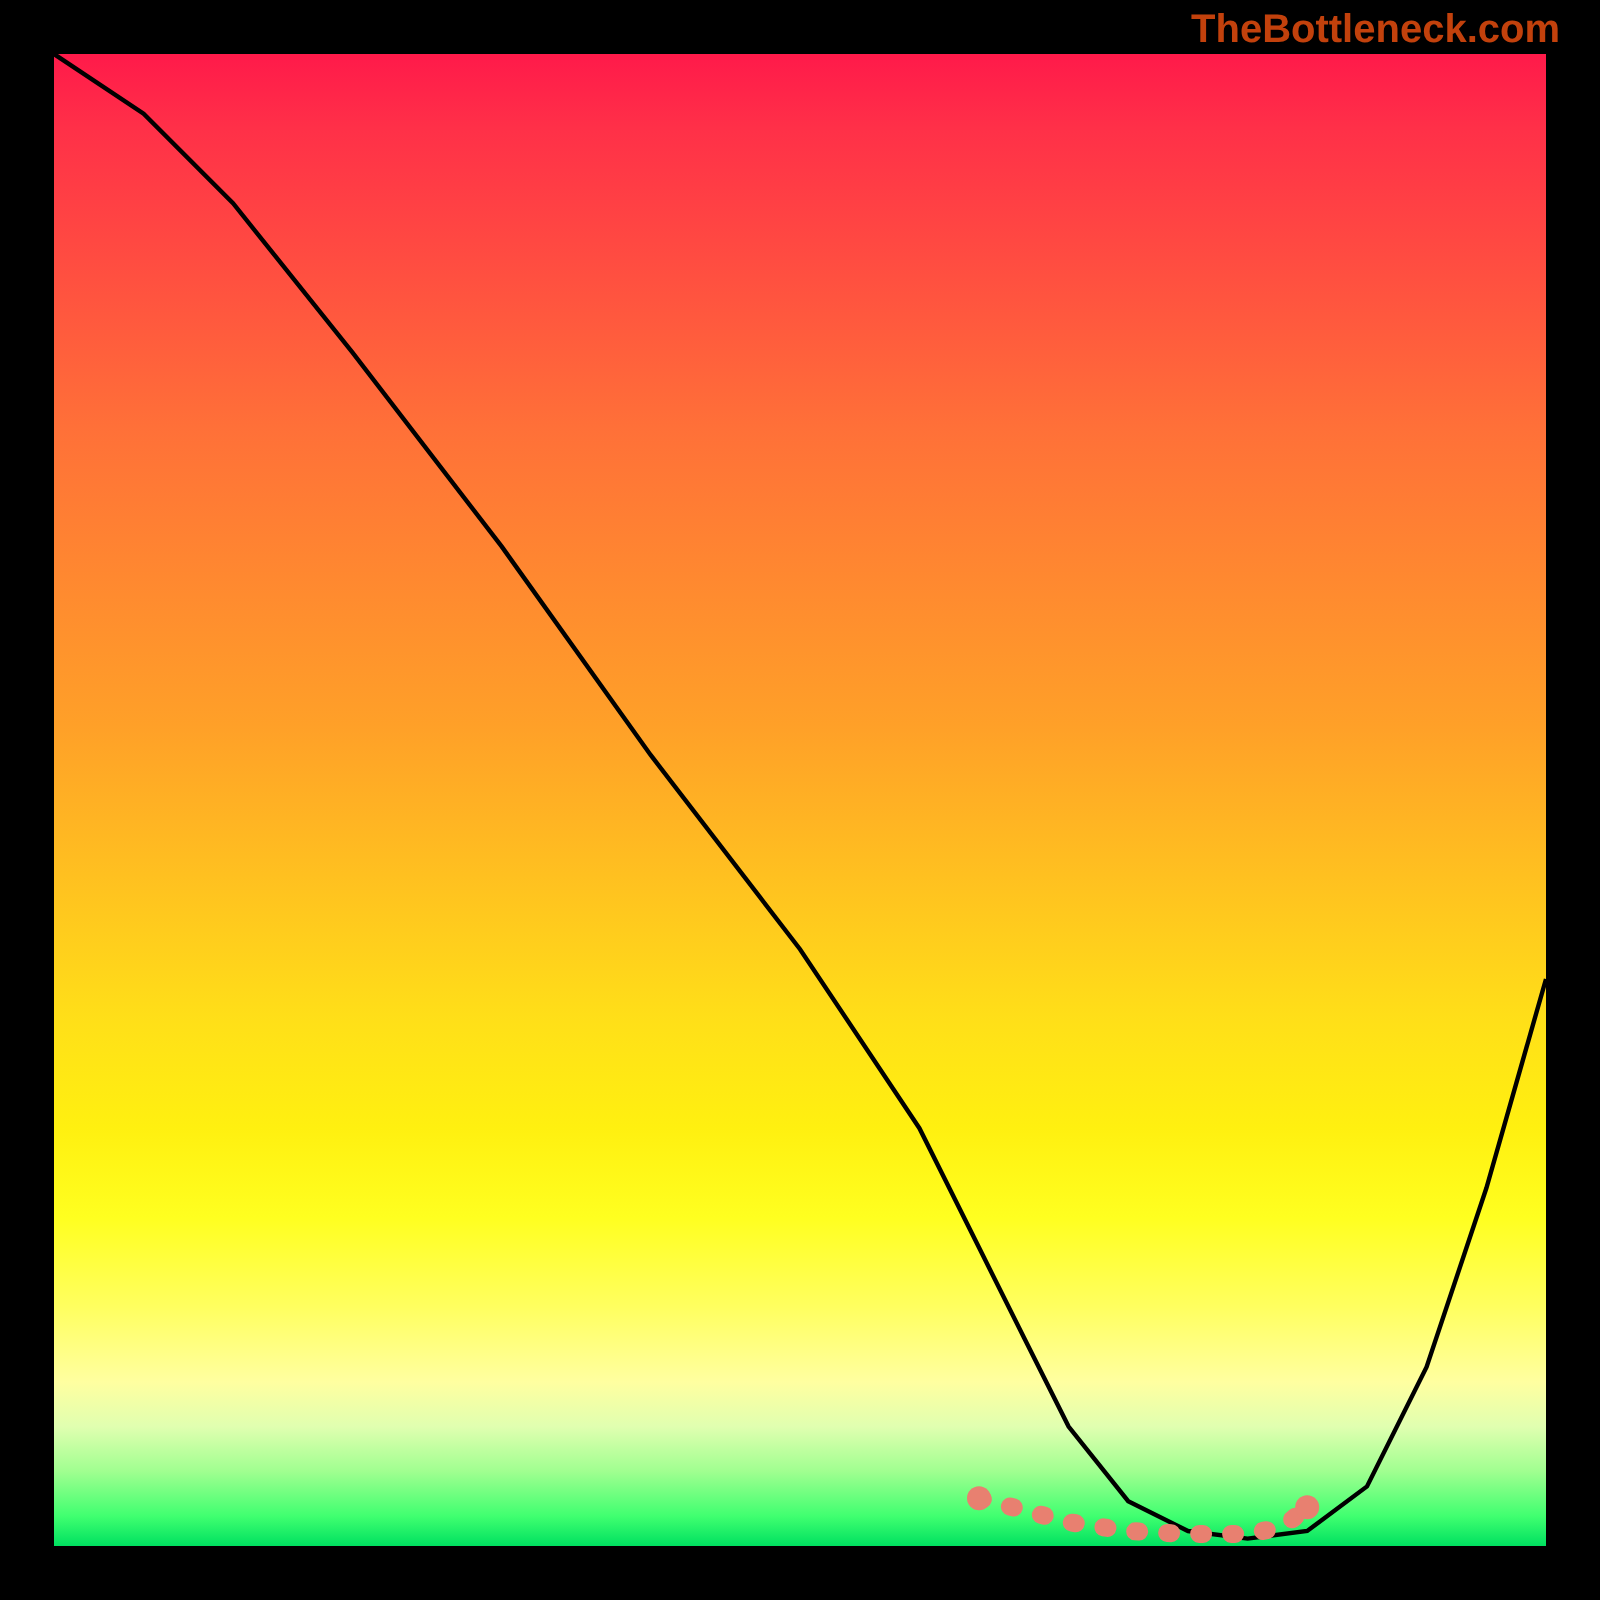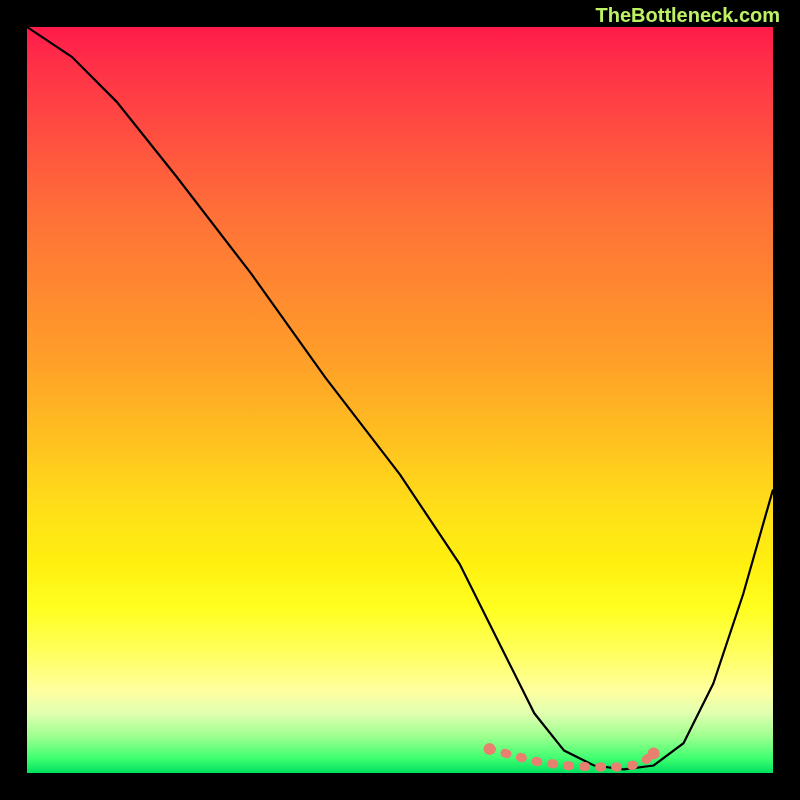--- a/index.html
+++ b/index.html
@@ -8,21 +8,21 @@
     background: #000;
     width: 800px;
     height: 800px;
     position: relative;
     font-family: Arial, sans-serif;
   }
   .watermark {
     position: absolute;
     top: 4px;
     right: 20px;
-    color: #bef264;
+    color: #c2410c;
     font-size: 20px;
     font-weight: bold;
     z-index: 10;
   }
   .plot-area {
     position: absolute;
     left: 27px;
     top: 27px;
     width: 746px;
     height: 746px;

